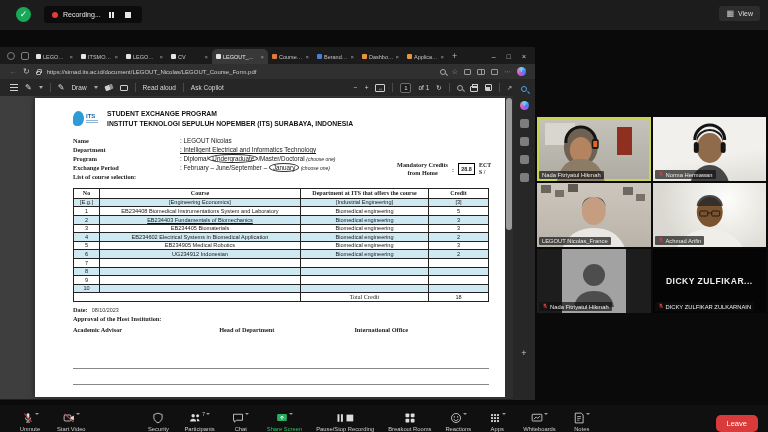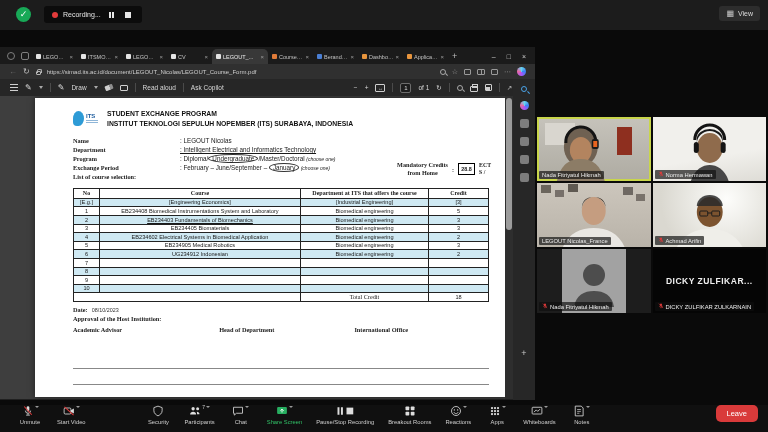--- a/index.html
+++ b/index.html
@@ -148,21 +148,21 @@
   .avatar-box { position:absolute; left:50%; top:0; transform:translateX(-50%); width:64px; height:100%;
     background:#a2a2a2; }
   .tile-text { background:#050505; display:flex; align-items:center; justify-content:center; }
   .tile-bigname { color:#f0f0f0; font-weight:bold; font-size:8.5px; letter-spacing:0.5px; }
   .name-tag { position:absolute; left:2px; bottom:2px; max-width:94%; display:flex; align-items:center;
     gap:2px; background:rgba(15,15,15,.68); color:#ececec; font-size:5.8px; padding:1px 3px;
     border-radius:1px; white-space:nowrap; overflow:hidden; }
 
   
   #zoom-toolbar { position:absolute; left:0; bottom:0; width:768px; height:27px; background:#101010;
-    display:flex; align-items:flex-start; }
+    display:flex; align-items:flex-end; }
   #ztb-left { display:flex; gap:15px; margin-left:18px; }
   #ztb-center { display:flex; gap:14px; margin:0 auto; }
   .ztb-item { display:flex; flex-direction:column; align-items:center; gap:1px; cursor:pointer; min-width:24px; }
   .ztb-iconrow { display:flex; align-items:flex-start; gap:1px; height:13px; }
   .ztb-label { font-size:5.8px; color:#cfcfcf; white-space:nowrap; }
   .ztb-label.green { color:#31c066; }
   .ztb-caret { width:0; height:0; border-left:2px solid transparent; border-right:2px solid transparent;
     border-top:2.6px solid #9a9a9a; margin-top:1px; }
   .ztb-badge { font-size:5px; color:#cfcfcf; margin-top:-1px; }
   #leave-btn { margin-left:auto; margin-right:10px; background:#d93a3a; color:#fff; font-size:7.5px;

